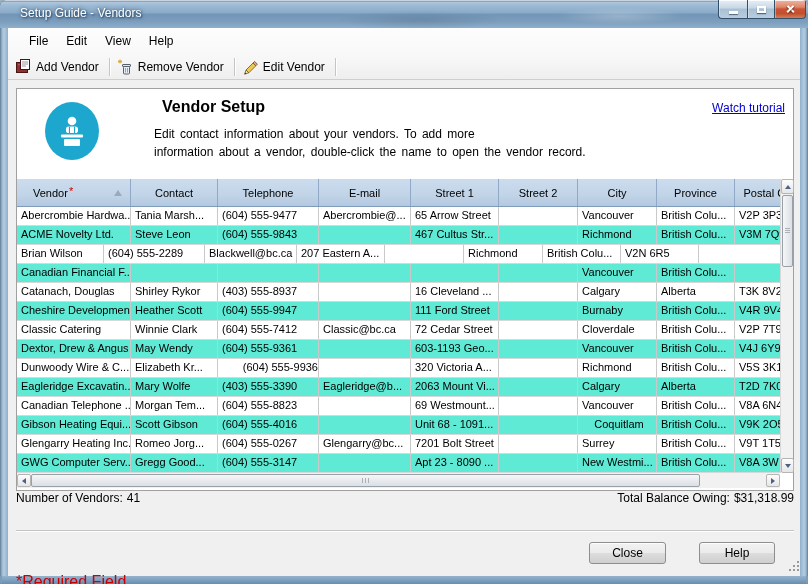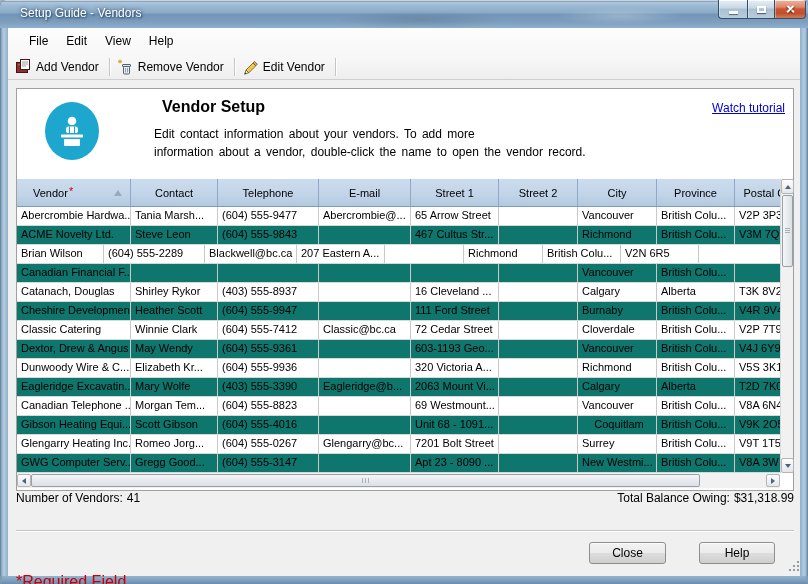--- a/index.html
+++ b/index.html
@@ -63,21 +63,21 @@
     display:flex;align-items:center;justify-content:center;font-size:11px;color:#000;
     background:linear-gradient(180deg,#ccdcee 0%,#c2d4e8 55%,#b2c8df 100%);}
   .hcell .lbl{white-space:nowrap;}
   .hcell.hc0{justify-content:flex-start;padding-left:16px;}
   .hcell.hc8 .lbl{white-space:normal;text-align:center;line-height:12px;width:100%;}
   .req{color:#d00000;margin-left:1px;font-size:11px;position:relative;top:-2px;}
   .sort{position:absolute;right:8px;top:11px;width:0;height:0;border-left:4px solid transparent;border-right:4px solid transparent;
     border-bottom:6px solid #9aaabc;}
   .tbody{position:absolute;left:0;top:118px;width:763px;height:266px;overflow:hidden;}
   .trow{display:flex;height:19px;box-sizing:border-box;border-bottom:1px solid #d8d8d8;}
-  .trow.odd{background:#ffffff;} .trow.even{background:#0f766e;}
+  .trow.odd{background:#ffffff;} .trow.even{background:#5eead4;}
   .tcell{flex:0 0 auto;box-sizing:border-box;border-right:1px solid #c9c9c9;padding-left:4px;
     font-size:11px;line-height:17px;color:#000;overflow:hidden;white-space:nowrap;}
   
   .vscroll{position:absolute;left:763px;top:90px;width:13px;height:294px;background:#f1f1f1;border-left:1px solid #d8d8d8;box-sizing:border-box;}
   .hscroll{position:absolute;left:0;top:384px;width:763px;height:15px;background:#f1f1f1;box-sizing:border-box;}
   .sbtn{position:absolute;background:linear-gradient(180deg,#fdfdfd,#e6e6e6);border:1px solid #b5b5b5;border-radius:2px;
     box-sizing:border-box;display:flex;align-items:center;justify-content:center;}
   .arr{width:0;height:0;}
   .arr.up{border-left:3.5px solid transparent;border-right:3.5px solid transparent;border-bottom:4.5px solid #4d6185;}
   .arr.down{border-left:3.5px solid transparent;border-right:3.5px solid transparent;border-top:4.5px solid #4d6185;}
@@ -310,21 +310,21 @@
           <div class="tcell" style="width: 92px;"></div>
           <div class="tcell" style="width: 88px;">603-1193 Geo...</div>
           <div class="tcell" style="width: 79px;"></div>
           <div class="tcell" style="width: 79px;">Vancouver</div>
           <div class="tcell" style="width: 78px;">British Colu...</div>
           <div class="tcell" style="width: 78px;">V4J 6Y9</div>
         </div>
         <div class="trow odd">
           <div class="tcell" style="width: 114px;">Dunwoody Wire &amp; C...</div>
           <div class="tcell" style="width: 87px;">Elizabeth Kr...</div>
-          <div class="tcell" style="width: 101px;">(604) 555-9936</div>
+          <div class="tcell" style="width: 101px; text-align: right;">(604) 555-9936</div>
           <div class="tcell" style="width: 92px;"></div>
           <div class="tcell" style="width: 88px;">320 Victoria A...</div>
           <div class="tcell" style="width: 79px;"></div>
           <div class="tcell" style="width: 79px;">Richmond</div>
           <div class="tcell" style="width: 78px;">British Colu...</div>
           <div class="tcell" style="width: 78px;">V5S 3K1</div>
         </div>
         <div class="trow even">
           <div class="tcell" style="width: 114px;">Eagleridge Excavatin...</div>
           <div class="tcell" style="width: 87px;">Mary Wolfe</div>

